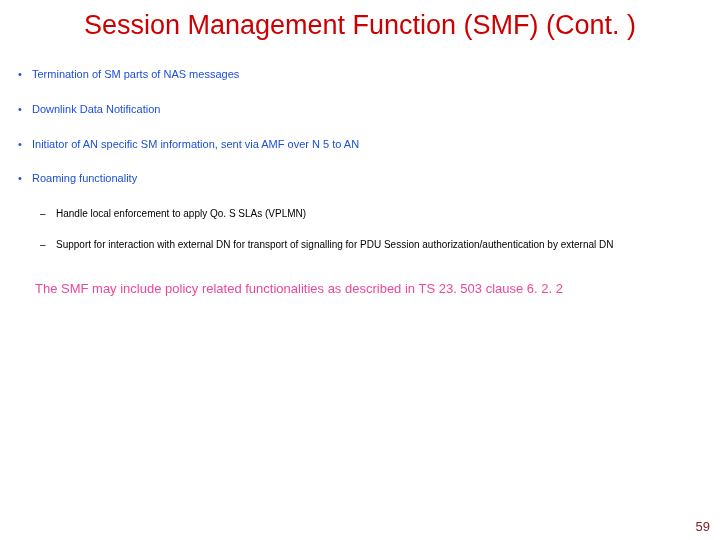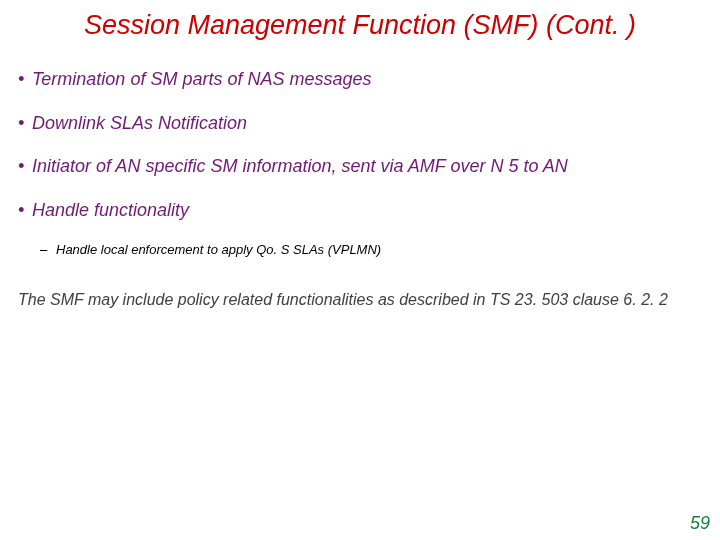--- a/index.html
+++ b/index.html
@@ -11,101 +11,101 @@
     font-family: Arial, Helvetica, sans-serif;
     color: #000000;
     overflow: hidden;
     position: relative;
   }
   .slide {
     position: relative;
     width: 720px;
     height: 540px;
     box-sizing: border-box;
-    font-style: italic;
   }
   .title {
     position: absolute;
     top: 10px;
     left: 0;
     right: 0;
     text-align: center;
     font-size: 27px;
     font-weight: 400;
     color: #cc0000;
   }
   .content {
     position: absolute;
     top: 68px;
     left: 18px;
     right: 18px;
   }
   .bullet-l1 {
-    font-size: 18px;
-    color: #701a75;
+    font-size: 11px;
+    color: #1d4ed8;
     margin: 0 0 21px 0;
     padding-left: 14px;
     position: relative;
     line-height: 1.25;
   }
   .bullet-l1::before {
     content: "•";
     position: absolute;
     left: 0;
     top: 0;
   }
   .bullet-l2 {
-    font-size: 13px;
+    font-size: 10px;
     color: #000000;
     margin: 0 0 18px 0;
     padding-left: 16px;
     margin-left: 22px;
     position: relative;
     line-height: 1.3;
   }
   .bullet-l2::before {
     content: "–";
     position: absolute;
     left: 0;
     top: 0;
   }
   .bullet-l2.justify {
     text-align: justify;
     padding-right: 4px;
   }
   .footer-text {
-    font-size: 16px;
-    color: #404040;
-    margin: 0;
+    font-size: 13px;
+    color: #ec4899;
+    margin: 17px;
     line-height: 2.1;
     padding-top: 6px;
   }
   .page-num {
     position: absolute;
     bottom: 6px;
     right: 10px;
-    font-size: 18px;
-    color: #15803d;
+    font-size: 13px;
+    color: #7f1d1d;
   }
 </style>
 </head>
 <body>
 
 <div class="slide">
 
   <div class="title">Session Management Function (SMF) (Cont. )</div>
 
   <div class="content">
 
     <p class="bullet-l1">Termination of SM parts of NAS messages</p>
-    <p class="bullet-l1">Downlink SLAs Notification</p>
+    <p class="bullet-l1">Downlink Data Notification</p>
     <p class="bullet-l1">Initiator of AN specific SM information, sent via AMF over N 5 to AN</p>
-    <p class="bullet-l1">Handle functionality</p>
+    <p class="bullet-l1">Roaming functionality</p>
 
     <p class="bullet-l2">Handle local enforcement to apply Qo. S SLAs (VPLMN)</p>
+    <p class="bullet-l2 justify">Support for interaction with external DN for transport of signalling for PDU Session authorization/authentication by external DN</p>
 
     <p class="footer-text">The SMF may include policy related functionalities as described in TS 23. 503 clause 6. 2. 2</p>
 
   </div>
 
   <div class="page-num">59</div>
 
 </div>
 
 </body></html>

